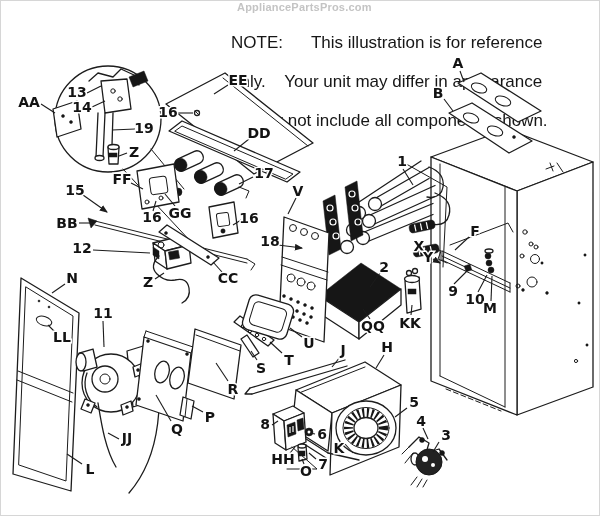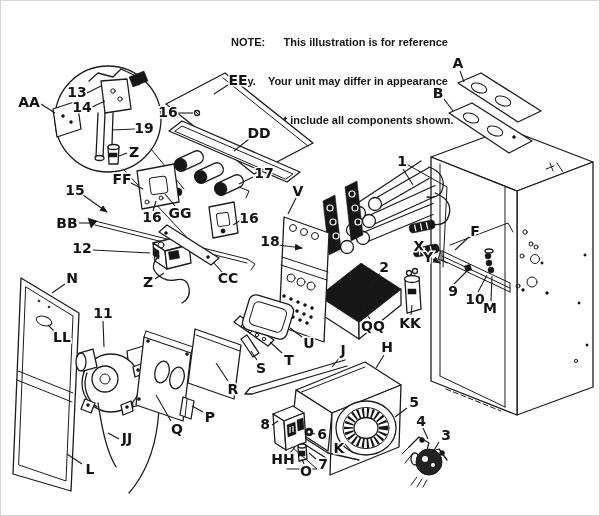--- a/index.html
+++ b/index.html
@@ -1,37 +1,38 @@
 <!DOCTYPE html>
 <html><head>
 <meta charset="utf-8">
 <style>
   html,body{margin:0;padding:0;background:#eee}
   .canvas{position:relative;width:600px;height:516px;background:#fff;
     font-family:"Liberation Sans",sans-serif;border:1px solid #d6d6d6;
     box-sizing:border-box;overflow:hidden}
   .wm{position:absolute;left:236px;top:0px;font-size:11px;font-weight:bold;
     color:#c4c4c4;letter-spacing:.2px;white-space:pre}
-  .note{position:absolute;left:230px;top:9px;font-size:11px;line-height:13px;
-    font-weight:bold;color:#161616;white-space:pre}
+  .note{position:absolute;left:230px;top:9px;font-size:17px;line-height:13px;
+    font-weight:normal;color:#161616;white-space:pre}
   .dsvg{position:absolute;left:0;top:0}
   .ln{fill:none;stroke:#1c1c1c;stroke-width:1.3;stroke-linecap:round;stroke-linejoin:round}
   .thin{stroke-width:1}
   .fw{fill:#ffffff;stroke:#1c1c1c;stroke-width:1.3;stroke-linejoin:round}
   .fb{fill:#161616;stroke:#161616;stroke-width:.5}
   .wt{stroke:#fff;stroke-width:1.2;fill:none}
   .plabel{font-family:"DejaVu Sans",sans-serif;font-size:14px;font-weight:bold;
     fill:#131313;text-anchor:middle;paint-order:stroke;stroke:#fff;stroke-width:3px}
   .leader{stroke:#1c1c1c;stroke-width:1.1;fill:none}
 </style>
 </head>
 <body>
 
 <div class="canvas">
 
+  <div class="wm">AppliancePartsPros.com</div>
 
   <div class="note">
     <div>NOTE:      This illustration is for reference</div>
     <div>only.    Your unit may differ in appearance</div>
     <div>or may not include all components shown.</div>
   </div>
 
   <svg class="dsvg" width="600" height="516" viewBox="0 0 600 516">
     <defs>
       <marker id="arh" markerWidth="9" markerHeight="8" refX="6.5" refY="3" orient="auto">

